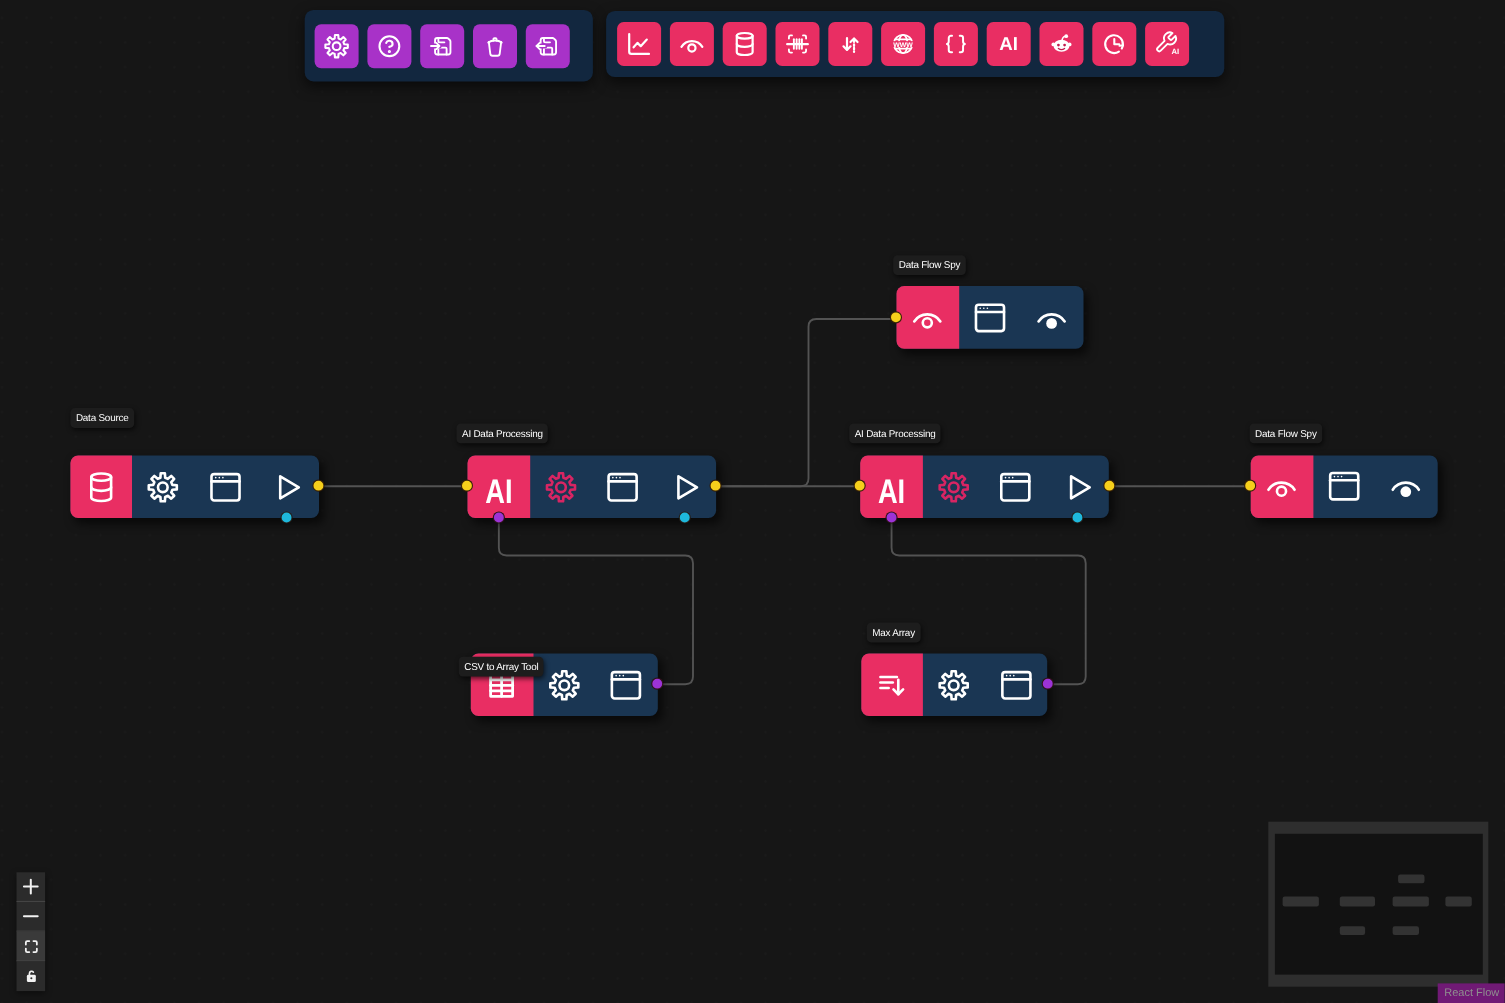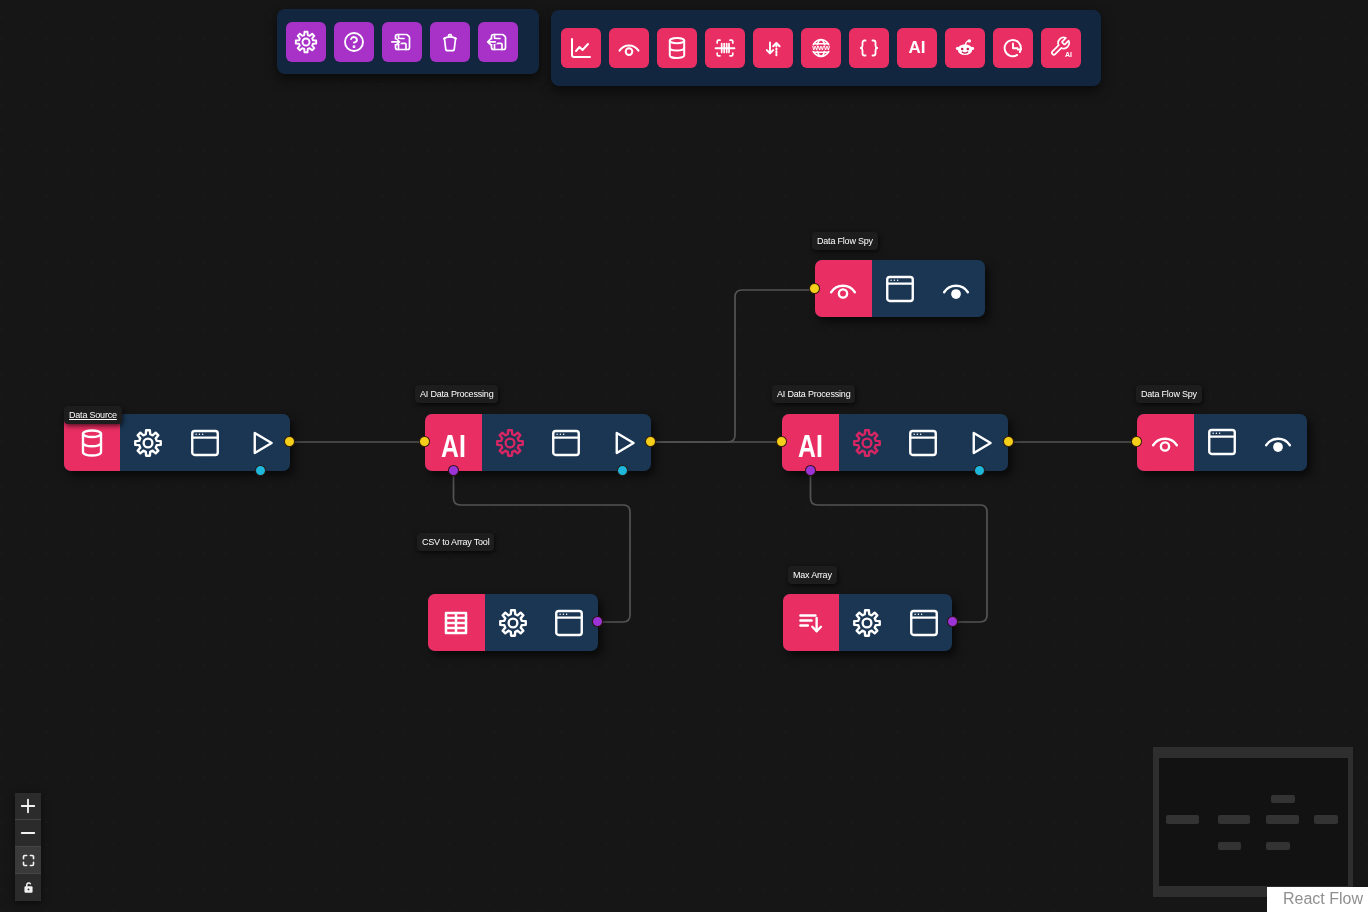--- a/index.html
+++ b/index.html
@@ -77,21 +77,21 @@
         <path d="M16.2 4.5H7.5a2 2 0 0 0-2 2v11a2 2 0 0 0 2 2h10a2 2 0 0 0 2-2V7.8a2 2 0 0 0-.6-1.4l-1.3-1.3a2 2 0 0 0-1.4-.6z"></path>
         <path d="M16 19.5v-5.2a1 1 0 0 0-1-1h-5.5a1 1 0 0 0-1 1v5.2"></path>
         <path d="M8.5 4.5v3a1 1 0 0 0 1 1h4.5"></path>
         <path d="M1.8 11.8h7.4" stroke="#a832c8" stroke-width="4.6"></path>
         <path d="M1.8 11.8h7.4"></path>
         <path d="M4.6 9 L1.8 11.8 L4.6 14.6"></path>
       </svg>
     </div>
 </div>
 
-<div class="tbar" style="left:551px;top:10px;width:540px;height:76px;padding:0 0 0 10px;">
+<div class="tbar" style="left:551px;top:10px;width:540px;height:60px;padding:0 12px 0 10px;">
   <div class="tbtn pink" id="b-chart">
       <svg class="icon" width="24" height="24" viewBox="0 0 24 24" fill="none" stroke="#fff" stroke-width="2" stroke-linecap="round" stroke-linejoin="round">
         <path d="M3 3v16a2 2 0 0 0 2 2h16"></path>
         <path d="m7 15 3.5-4 3 3 5.5-6"></path>
       </svg>
     </div>
   <div class="tbtn pink" id="b-eye">
       <svg class="icon" width="24" height="24" viewBox="0 0 24 24" fill="none" stroke="#fff" stroke-width="2" stroke-linecap="round" stroke-linejoin="round">
         <path d="M2.5 14.6 A11.3 11.3 0 0 1 21.5 14.6"></path>
         <circle cx="12" cy="15.6" r="3.3"></circle>
@@ -198,21 +198,21 @@
           <circle cx="7.5" cy="5" r="0.6" fill="#fff" stroke="none"></circle>
           <circle cx="10.1" cy="5" r="0.6" fill="#fff" stroke="none"></circle>
         </svg>
       </div>
       <div class="cell">
         <svg class="icon" width="30" height="30" viewBox="0 0 24 24" fill="none" stroke="#fff" stroke-width="1.9" stroke-linecap="round" stroke-linejoin="round">
           <path d="M7 4 L20.5 12 L7 20 Z"></path>
         </svg>
       </div>
     </div>
-    <div class="nlabel" style="left:64px;top:406px;text-decoration:underline;">Data Source</div>
+    <div class="nlabel" style="left:64px;top:371px;">Data Source</div>
     <div class="handle h-yellow" style="left:284px;top:436px;"></div>
     <div class="handle h-cyan" style="left:255px;top:465px;"></div>
     <div class="node" style="left:425px;top:414px;">
       <div class="cell pink">
         <span class="ai-text">AI</span>
       </div>
       <div class="cell">
         <svg class="icon" width="30" height="30" viewBox="0 0 24 24" fill="none" stroke="#d82563" stroke-width="1.9" stroke-linecap="round" stroke-linejoin="round">
           <path d="M10.26 5.01 L10.48 1.81 L13.52 1.81 L13.74 5.01 L15.71 5.83 L18.13 3.72 L20.28 5.87 L18.17 8.29 L18.99 10.26 L22.19 10.48 L22.19 13.52 L18.99 13.74 L18.17 15.71 L20.28 18.13 L18.13 20.28 L15.71 18.17 L13.74 18.99 L13.52 22.19 L10.48 22.19 L10.26 18.99 L8.29 18.17 L5.87 20.28 L3.72 18.13 L5.83 15.71 L5.01 13.74 L1.81 13.52 L1.81 10.48 L5.01 10.26 L5.83 8.29 L3.72 5.87 L5.87 3.72 L8.29 5.83 Z"></path>
           <circle cx="12" cy="12" r="3.5"></circle>
@@ -337,21 +337,21 @@
       <div class="cell">
         <svg class="icon" width="30" height="30" viewBox="0 0 24 24" fill="none" stroke="#fff" stroke-width="1.9" stroke-linecap="round" stroke-linejoin="round">
           <rect x="1.8" y="2.4" width="20.4" height="19.2" rx="2"></rect>
           <path d="M1.8 7.7h20.4"></path>
           <circle cx="4.9" cy="5" r="0.6" fill="#fff" stroke="none"></circle>
           <circle cx="7.5" cy="5" r="0.6" fill="#fff" stroke="none"></circle>
           <circle cx="10.1" cy="5" r="0.6" fill="#fff" stroke="none"></circle>
         </svg>
       </div>
     </div>
-    <div class="nlabel" style="left:417px;top:533px;">CSV to Array Tool</div>
+    <div class="nlabel" style="left:417px;top:597px;">CSV to Array Tool</div>
     <div class="handle h-purple" style="left:591.5px;top:616px;"></div>
     <div class="node" style="left:782.5px;top:594px;">
       <div class="cell pink">
         <svg class="icon" width="30" height="30" viewBox="0 0 24 24" fill="none" stroke="#fff" stroke-width="1.9" stroke-linecap="round" stroke-linejoin="round">
           <path d="M3.5 6h12"></path>
           <path d="M3.5 10h9"></path>
           <path d="M3.5 14h6"></path>
           <path d="M16.5 8v10.5"></path>
           <path d="M13 15l3.5 3.5L20 15"></path>
         </svg>
@@ -410,13 +410,13 @@
   <div class="abs mmn" style="left:118px;top:48px;width:23.5px;height:8px;"></div>
   <div class="abs mmn" style="left:13px;top:68px;width:33px;height:9px;"></div>
   <div class="abs mmn" style="left:64.5px;top:68px;width:32px;height:9px;"></div>
   <div class="abs mmn" style="left:112.5px;top:68px;width:33px;height:9px;"></div>
   <div class="abs mmn" style="left:161px;top:68px;width:24px;height:9px;"></div>
   <div class="abs mmn" style="left:65px;top:94.5px;width:23px;height:8px;"></div>
   <div class="abs mmn" style="left:113px;top:94.5px;width:24px;height:8px;"></div>
 </div>
 <style>.mmn{background:#333333;border-radius:2px;}</style>
 
-<div class="abs" style="right:0;bottom:0;background:#ffffff;color:#8f8f8f;font-size:16px;padding:3px 5px 4px 16px;">React Flow</div>
+<div class="abs" style="right:0;bottom:0;background:#701a75;color:#8f8f8f;font-size:10px;padding:3px 5px 4px 6px;">React Flow</div>
 
 </body></html>

